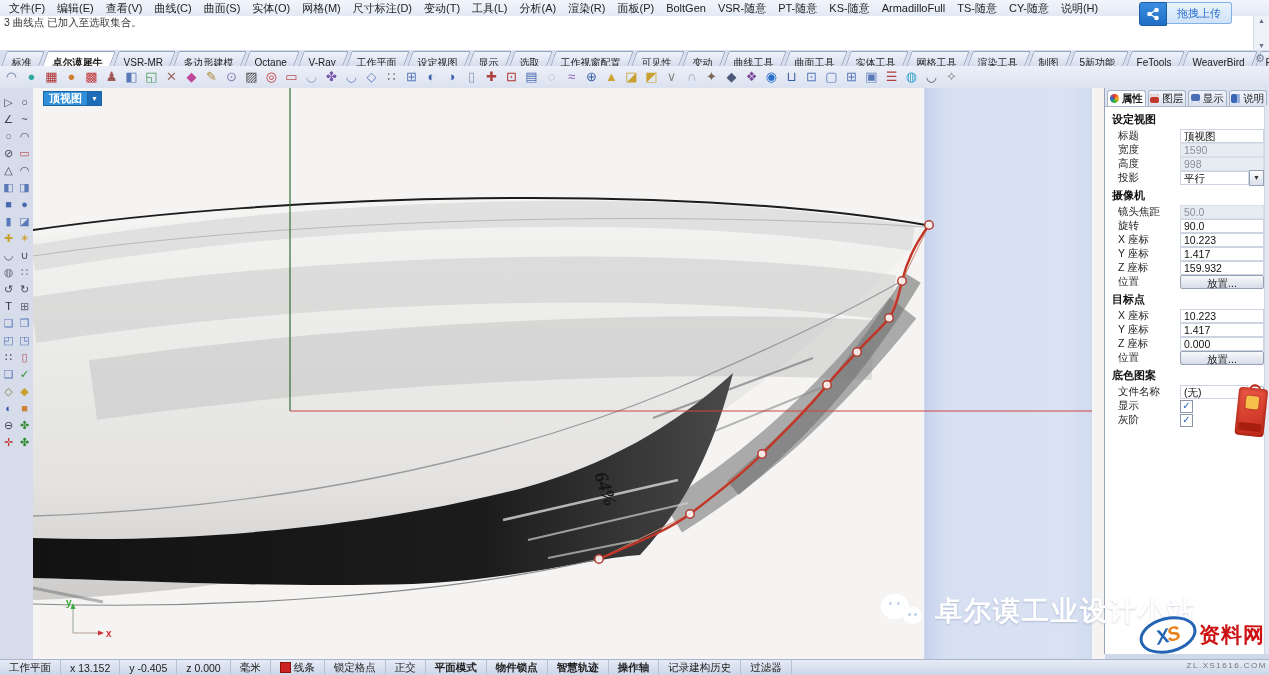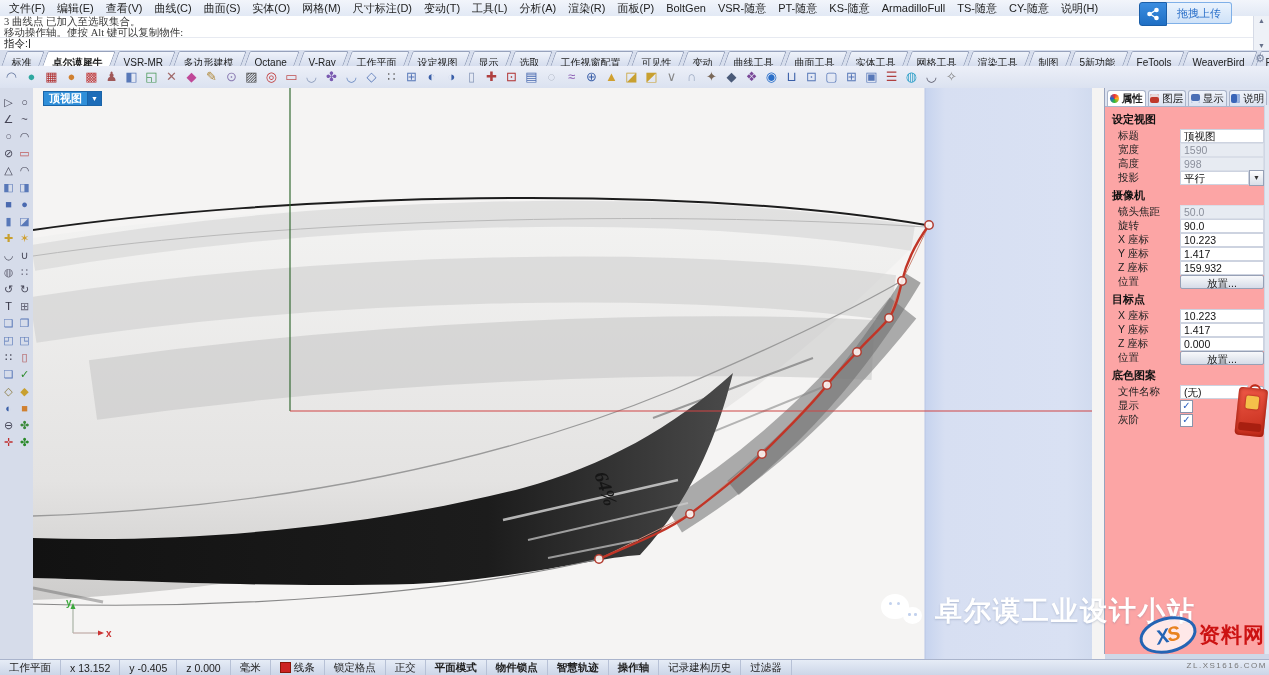--- a/index.html
+++ b/index.html
@@ -7,21 +7,21 @@
        background:#cfd8e8;font-family:"Liberation Sans",sans-serif;color:#1b1b1b;
        -webkit-font-smoothing:antialiased;}
   
   #menubar{position:absolute;left:0;top:0;right:0;height:16px;
     background:linear-gradient(#f2f5fb,#e2e9f5);border-bottom:1px solid #c9d2e4;
     display:flex;align-items:center;padding-left:3px;white-space:nowrap;}
   .menu-item{font-size:11px;line-height:15px;padding:0 6px;color:#222;cursor:default;}
   
   #commandarea{position:absolute;left:0;top:16px;right:0;height:34px;background:#fff;
     border-bottom:1px solid #aab4cc;}
-  #cmdhistory{position:absolute;left:0;top:0;right:15px;height:21px;padding:1px 4px;overflow:hidden;font-family:Liberation Serif, serif;}
+  #cmdhistory{position:absolute;left:0;top:0;right:15px;height:21px;padding:1px 4px;overflow:hidden;}
   .cmdline{font-size:10.5px;line-height:10.5px;color:#3a3a3a;}
   #cmdprompt{position:absolute;left:0;bottom:0;right:15px;height:12px;border-top:1px solid #e7eaf1;
     font-size:10.5px;line-height:11px;padding:0 4px;color:#222;background:#fff;}
   #cmdcaret{display:inline-block;width:1px;height:9px;background:#333;vertical-align:-1px;margin-left:1px;}
   #cmdscroll{position:absolute;right:0;top:0;bottom:0;width:15px;background:#eef1f7;
     border-left:1px solid #d5dae6;display:flex;flex-direction:column;justify-content:space-between;
     align-items:center;font-size:7px;color:#66708a;padding:1px 0;}
   
   #uploadbtn{position:absolute;top:2px;right:37px;height:22px;display:flex;z-index:30;cursor:pointer;}
   #uploadbtn .ic{width:26px;height:22px;background:linear-gradient(#3b8de0,#1f6fc4);
@@ -61,21 +61,21 @@
   #watermark{position:absolute;left:848px;top:504px;display:flex;align-items:center;gap:10px;z-index:60;pointer-events:none;}
   #wechat{position:relative;width:44px;height:38px;}
   #wechat .b1{position:absolute;left:0;top:2px;width:28px;height:25px;background:#fff;border-radius:50% 50% 48% 48%;}
   #wechat .b1:before,#wechat .b1:after{content:"";position:absolute;top:8px;width:3px;height:3px;border-radius:50%;background:#c3d2ee;}
   #wechat .b1:before{left:8px;}#wechat .b1:after{left:16px;}
   #wechat .b2{position:absolute;left:22px;top:15px;width:19px;height:17px;background:#fff;border-radius:50%;}
   #wechat .b2:before,#wechat .b2:after{content:"";position:absolute;top:6px;width:2.5px;height:2.5px;border-radius:50%;background:#c3d2ee;}
   #wechat .b2:before{left:5px;}#wechat .b2:after{left:11px;}
   #wmtext{font-size:27px;font-weight:bold;color:#fff;letter-spacing:2px;text-shadow:0 1px 2px rgba(60,80,120,.25);white-space:nowrap;}
   
-  #rightpanel{position:absolute;right:0;top:0;bottom:6px;width:164px;background:#fca5a5;border-left:1px solid #98a3bd;}
+  #rightpanel{position:absolute;right:0;top:0;bottom:6px;width:164px;background:#ffffff;border-left:1px solid #98a3bd;}
   #ptabs{display:flex;gap:2px;padding:2px 2px 0 2px;height:16px;background:#dde3f0;border-bottom:1px solid #aab4cc;}
   .ptab{flex:1;display:flex;align-items:center;justify-content:center;gap:3px;font-size:10.5px;height:15px;
     border:1px solid #aab4c9;border-bottom:none;background:linear-gradient(#f0f4fb,#dbe2f0);
     border-radius:3px 3px 0 0;cursor:pointer;white-space:nowrap;overflow:hidden;}
   .ptab.active{background:#fff;font-weight:bold;}
   .ptab-ic{width:9px;height:9px;border-radius:2px;flex:none;}
   .ptab-ic.ic0{border-radius:50%;background:conic-gradient(#e33,#fa2,#3b3,#26c,#e33);}
   .ptab-ic.ic1{background:#c0392b;box-shadow:inset 0 3px 0 #e8d8d8;}
   .ptab-ic.ic2{background:#4a6fb5;box-shadow:inset 0 -2px 0 #dfe6f2;}
   .ptab-ic.ic3{background:#3a66b8;box-shadow:inset -3px 0 0 #9ab4e0;}
@@ -160,23 +160,21 @@
       <circle cx="10.5" cy="3" r="2.3" fill="#fff"></circle>
       <circle cx="10.5" cy="11" r="2.3" fill="#fff"></circle>
     </svg>
   </span>
   <span class="lb">拖拽上传</span>
 </div>
 
 <div id="commandarea">
   <div id="cmdhistory">
       <div class="cmdline">3 曲线点 已加入至选取集合。</div>
-      <div class="cmdline">移动操作轴。使按 Alt 键可以复制物件:</div>
     </div>
-  <div id="cmdprompt"><span>指令:</span><span id="cmdcaret"></span></div>
   <div id="cmdscroll">
     <span>▲</span>
     <span>▼</span>
   </div>
 </div>
 
 <div id="tabrow">
 
 <span class="ttab"><i>标准</i></span>
     <span class="ttab active"><i>卓尔谟犀牛</i></span>

